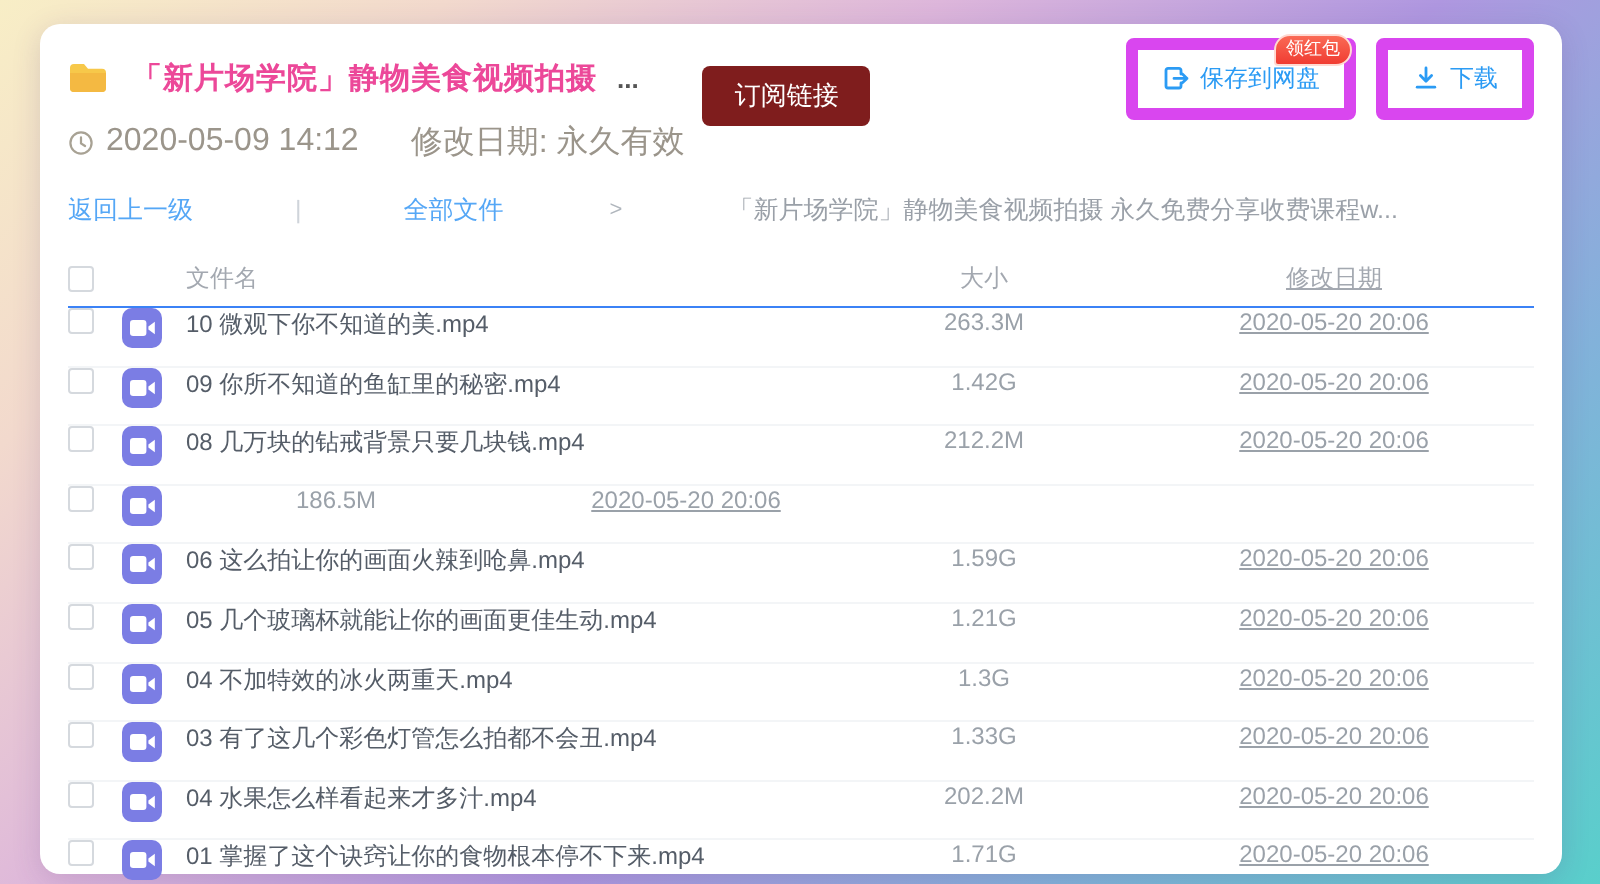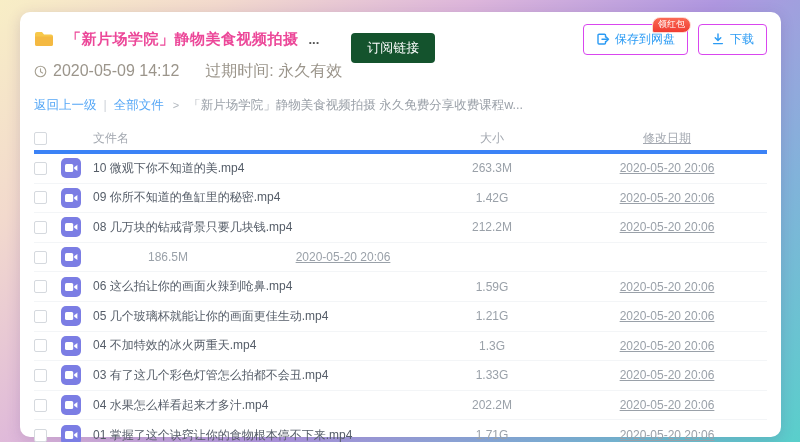--- a/index.html
+++ b/index.html
@@ -18,71 +18,71 @@
     box-shadow: 0 3px 14px rgba(90,60,120,.18);
     padding: 10px 14px 0 14px;
   }
 
   
   .head-row { display: flex; align-items: center; height: 34px; }
   .folder-ic { width: 20px; height: 16px; flex: 0 0 auto; }
   .title { margin-left: 12px; font-size: 15px; font-weight: bold; color: #ec4899; letter-spacing: .5px; }
   .title-dots { margin-left: 10px; color: #555; font-size: 13px; font-weight: bold; }
   .subscribe-btn {
-    margin-left: 32px; background: #14532d; color: #fff;
+    margin-left: 32px; background: #7f1d1d; color: #fff;
     border: none; border-radius: 4px; padding: 6px 16px;
     font-size: 13px; cursor: pointer; font-family: Liberation Sans, sans-serif; margin-top: 18px;
   }
   .head-spacer { flex: 1; }
   .actions { display: flex; gap: 10px; }
   .act-btn {
     position: relative; display: flex; align-items: center; gap: 5px;
-    background: #fff; border: 1px solid #d946ef; border-radius: 4px;
+    background: #fff; border: 6px solid #d946ef; border-radius: 4px;
     color: #2b9bf4; font-size: 12px; padding: 6px 12px;
     cursor: pointer; font-family: inherit; white-space: nowrap;
   }
   .act-btn svg { flex: 0 0 auto; }
   .badge {
     position: absolute; top: -8px; right: -4px;
     background: linear-gradient(180deg,#fa6a55,#f03c32);
     color: #fff; font-size: 9px; line-height: 1;
     padding: 2px 5px 3px; border-radius: 8px 8px 8px 2px;
     border: 1px solid #ffd9d2; white-space: nowrap;
   }
 
   
   .meta-row { display: flex; align-items: center; margin-top: 5px; height: 20px;
               font-size: 16px; color: #9b958b; }
   .meta-row svg { margin-right: 6px; }
   .expire { margin-left: 26px; }
 
   
-  .crumbs { display: flex; align-items: center; margin-top: 15px; height: 18px; font-size: 12.5px; }
+  .crumbs { display: flex; align-items: center; margin-top: 15px; height: 18px; font-size: 12.5px; gap: 44px; }
   .crumb-link { color: #55a7f6; cursor: pointer; }
   .crumb-sep { color: #cfd4da; margin: 0 7px; }
   .crumb-arrow { color: #b0b6bd; margin: 0 9px; font-size: 11px; }
   .crumb-cur { color: #9aa0a8; }
 
   
   .table { margin-top: 12px; }
   .t-head {
     display: flex; align-items: center; height: 28px;
-    color: #a3a8b0; font-size: 12px; border-bottom: 4px solid #3b82f6;
+    color: #a3a8b0; font-size: 12px; border-bottom: 1px solid #3b82f6;
   }
   .c-check { width: 13px; height: 13px; border: 1px solid #d5d9de;
              border-radius: 2px; background: #fff; flex: 0 0 auto; cursor: pointer; }
   .c-gap1 { width: 14px; flex: 0 0 auto; }
   .c-icon { width: 20px; flex: 0 0 auto; }
   .c-gap2 { width: 12px; flex: 0 0 auto; }
   .c-name { flex: 1; position: relative; overflow: hidden; white-space: nowrap; }
   .c-size { width: 150px; text-align: center; flex: 0 0 auto; }
   .c-date { width: 200px; text-align: center; flex: 0 0 auto; text-decoration: underline; }
 
   .t-row {
-    display: flex; align-items: center; height: 29.6px;
+    display: flex; height: 29.6px;
     border-bottom: 1px solid #f3f5f7; cursor: pointer;
   }
   .t-row:last-child { border-bottom: none; }
   .t-row .c-name { font-size: 12px; color: #555d68; }
   .t-row .c-size, .t-row .c-date { font-size: 12px; color: #9aa1a9; }
   .file-ic { width: 20px; height: 20px; display: block; }
 </style>
 </head>
 <body>
 
@@ -115,21 +115,21 @@
       </button>
     </div>
   </div>
 
   <div class="meta-row">
     <svg width="13" height="13" viewBox="0 0 14 14" fill="none" stroke="#a8a294" stroke-width="1.2" stroke-linecap="round">
       <circle cx="7" cy="7" r="5.7"></circle>
         <path d="M7 4 v3.2 l2.2 1.4"></path>
     </svg>
     <span>2020-05-09 14:12</span>
-    <span class="expire">过期时间: 永久有效</span>
+    <span class="expire">修改日期: 永久有效</span>
   </div>
 
   <div class="crumbs">
     <span class="crumb-link">返回上一级</span>
     <span class="crumb-sep">|</span>
     <span class="crumb-link">全部文件</span>
     <span class="crumb-arrow">&gt;</span>
     <span class="crumb-cur">「新片场学院」静物美食视频拍摄 永久免费分享收费课程w...</span>
   </div>
 

